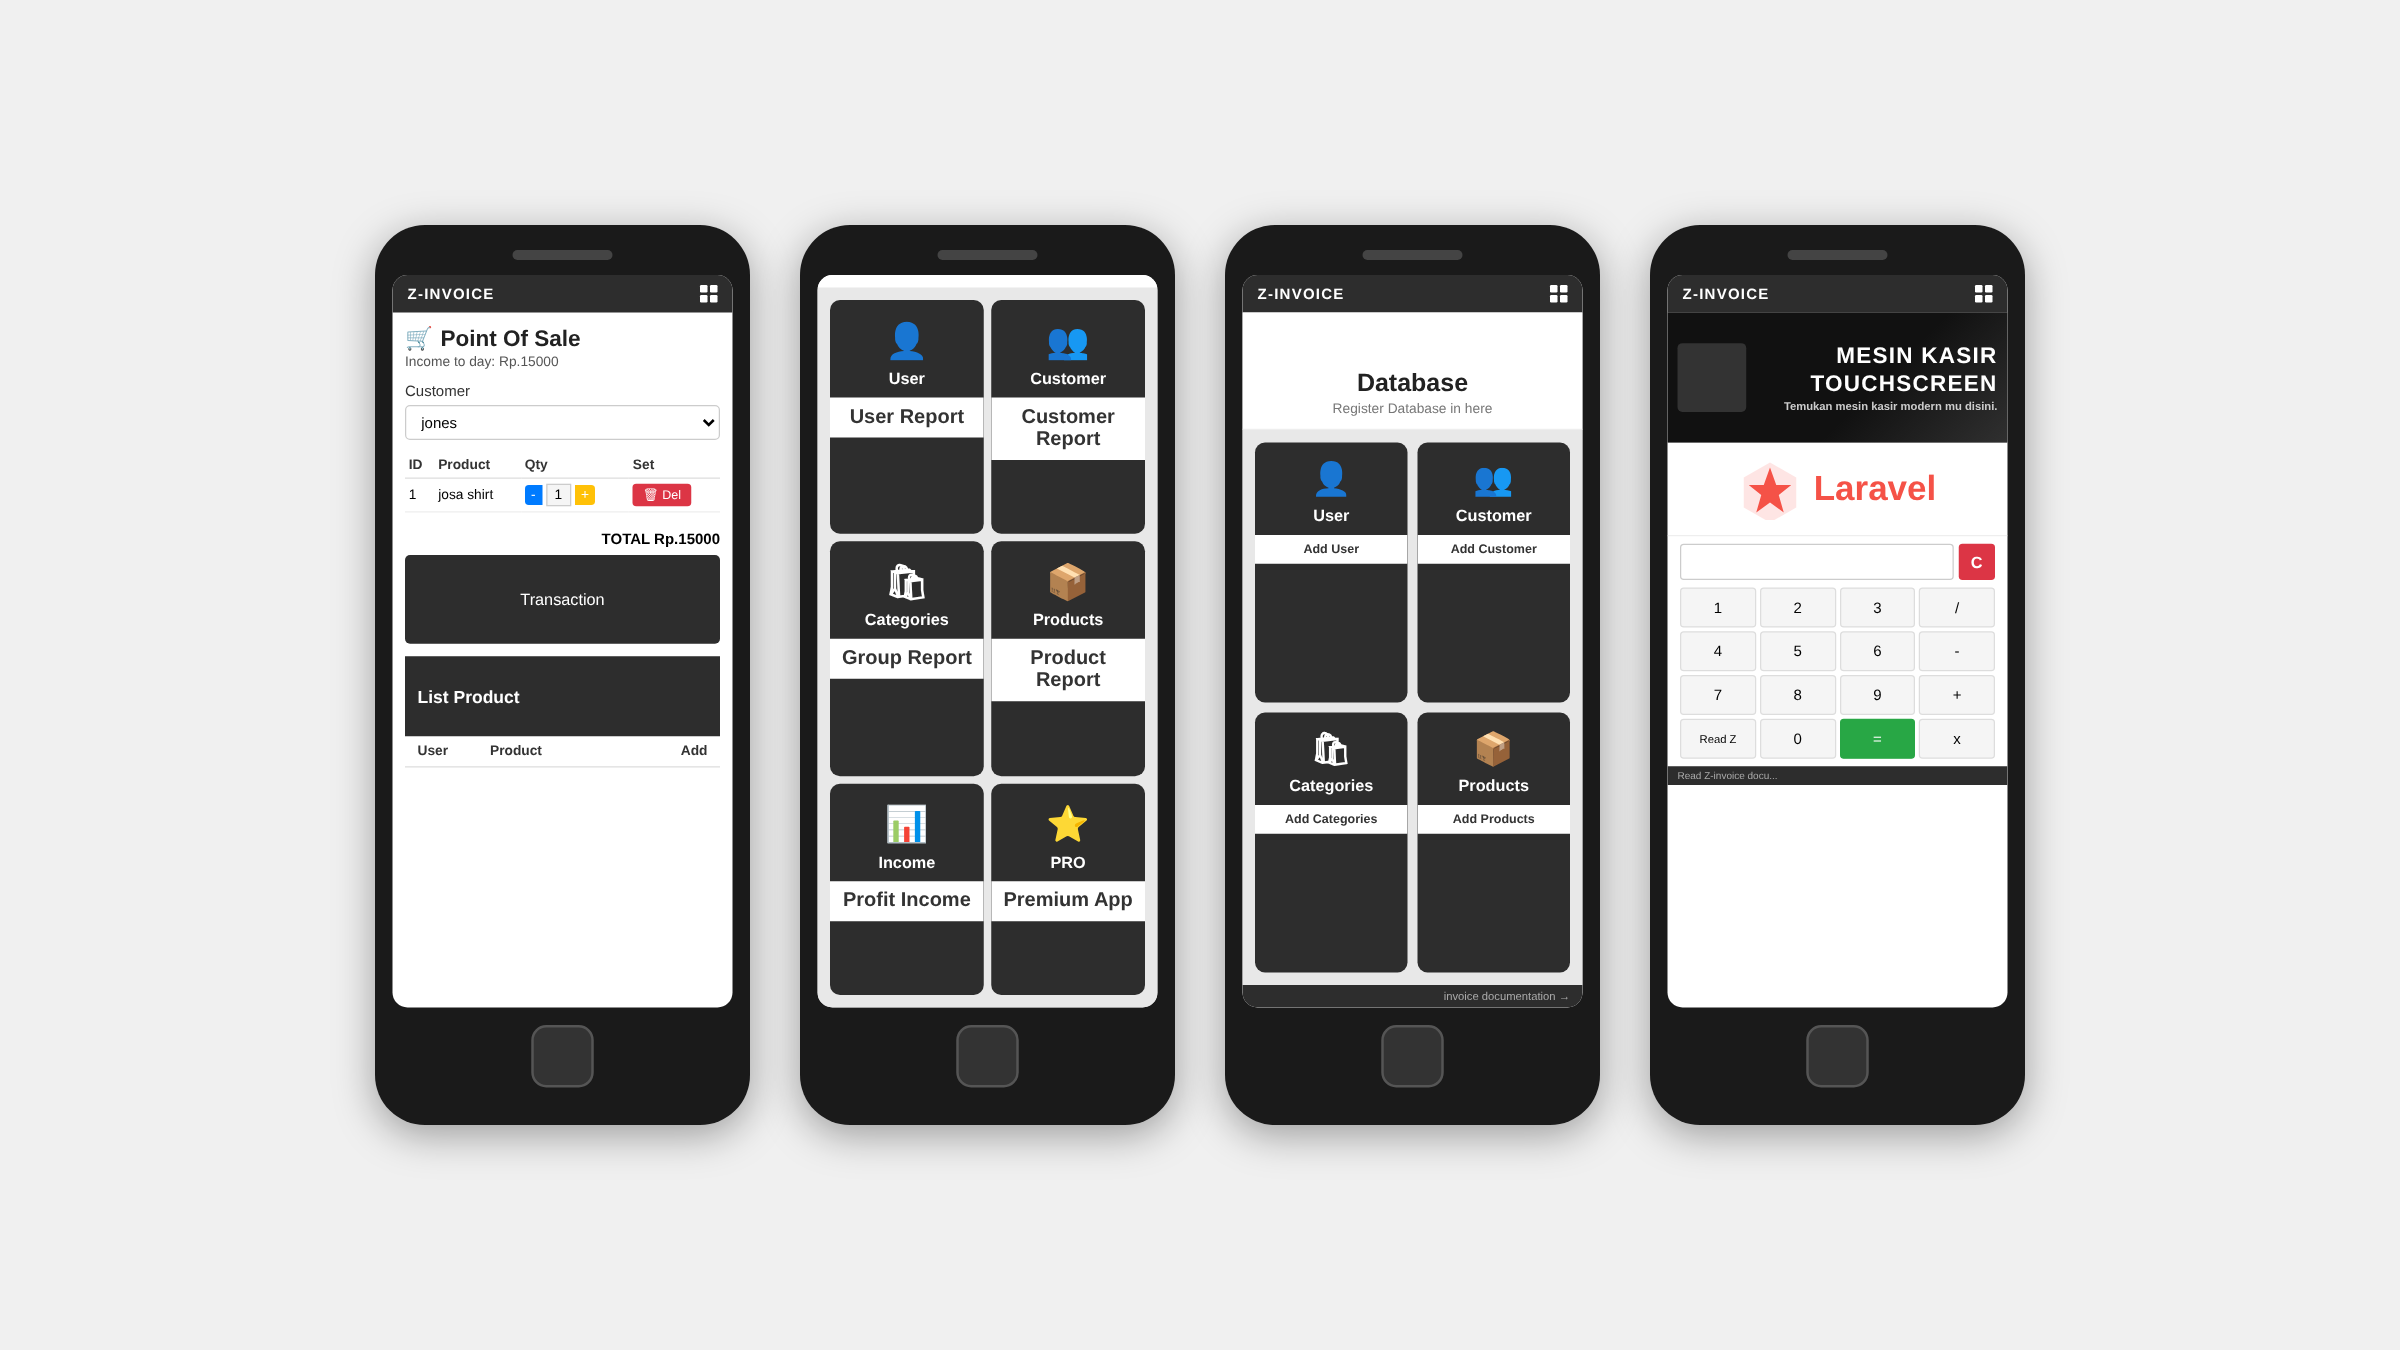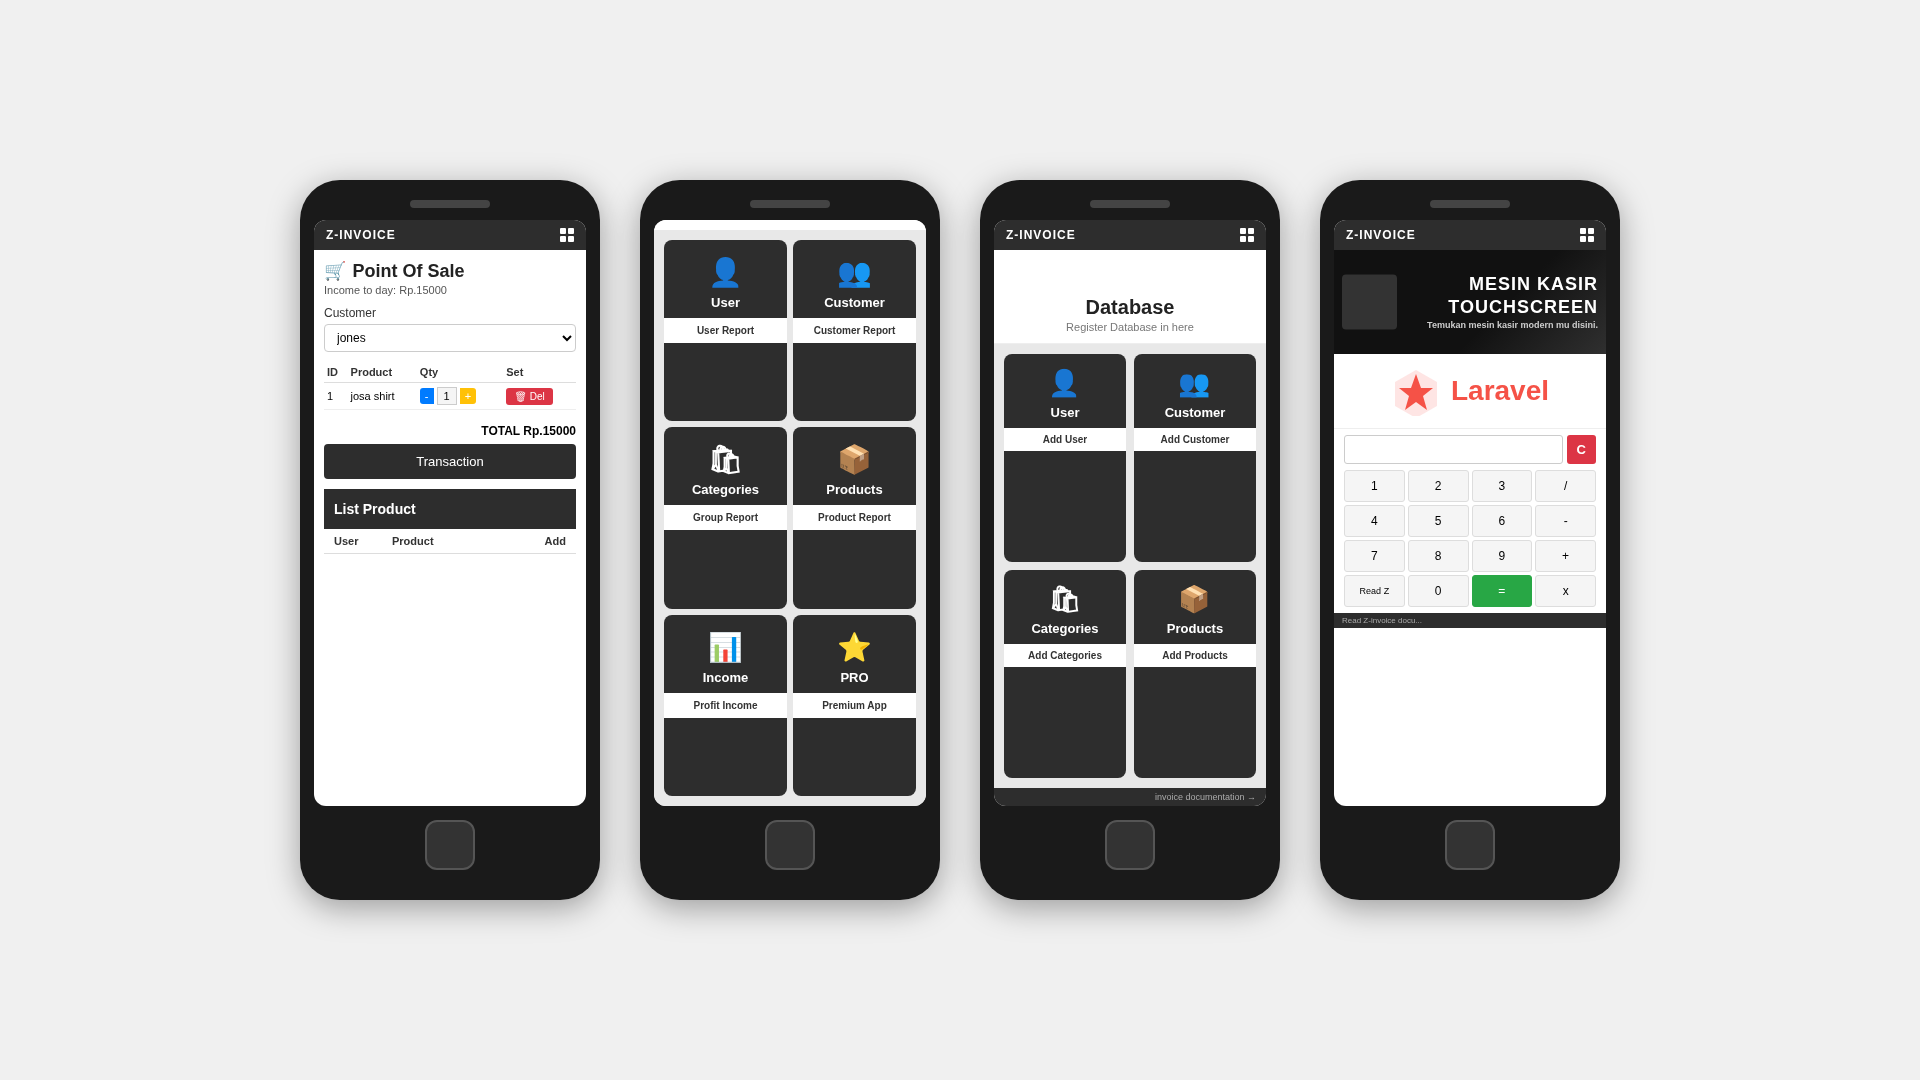--- a/index.html
+++ b/index.html
@@ -170,29 +170,29 @@
       font-size: 12px;
       font-weight: bold;
       margin: 6px 0;
     }
     .transaction-btn {
       width: 100%;
       background: #2d2d2d;
       color: #fff;
       border: none;
       border-radius: 4px;
-      padding: 10px;
+      padding: 28px;
       font-size: 13px;
       cursor: pointer;
       margin-bottom: 10px;
     }
     .list-product-header {
       background: #2d2d2d;
       color: #fff;
-      padding: 12px 10px;
+      padding: 24px 10px;
       font-size: 14px;
       font-weight: bold;
     }
     .list-product-cols {
       display: flex;
       padding: 6px 10px;
       border-bottom: 1px solid #ddd;
       font-size: 11px;
       font-weight: bold;
       color: #333;
@@ -228,21 +228,21 @@
       font-size: 13px;
       font-weight: bold;
       gap: 6px;
     }
     .menu-card-btn {
       background: #fff;
       color: #333;
       border: none;
       width: 100%;
       padding: 7px;
-      font-size: 10px;
+      font-size: 16px;
       font-weight: bold;
       cursor: pointer;
       text-align: center;
     }
 
     
     .db-header {
       background: #fff;
       padding: 18px 10px 10px;
       text-align: center;

